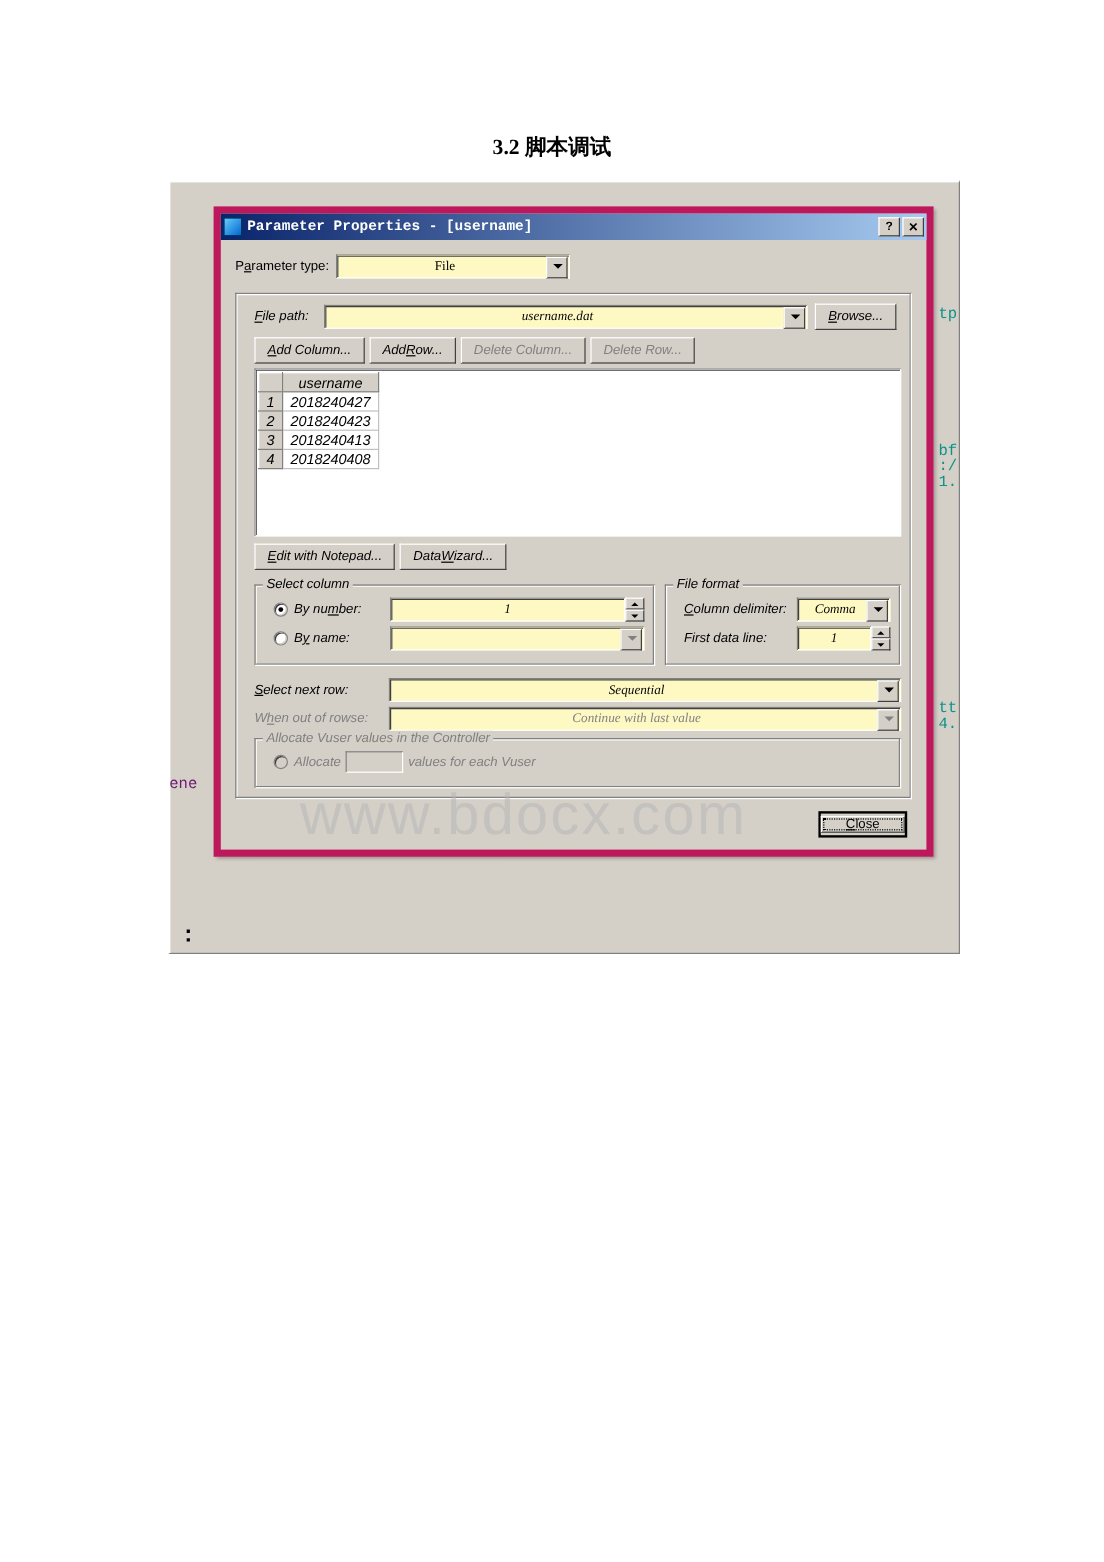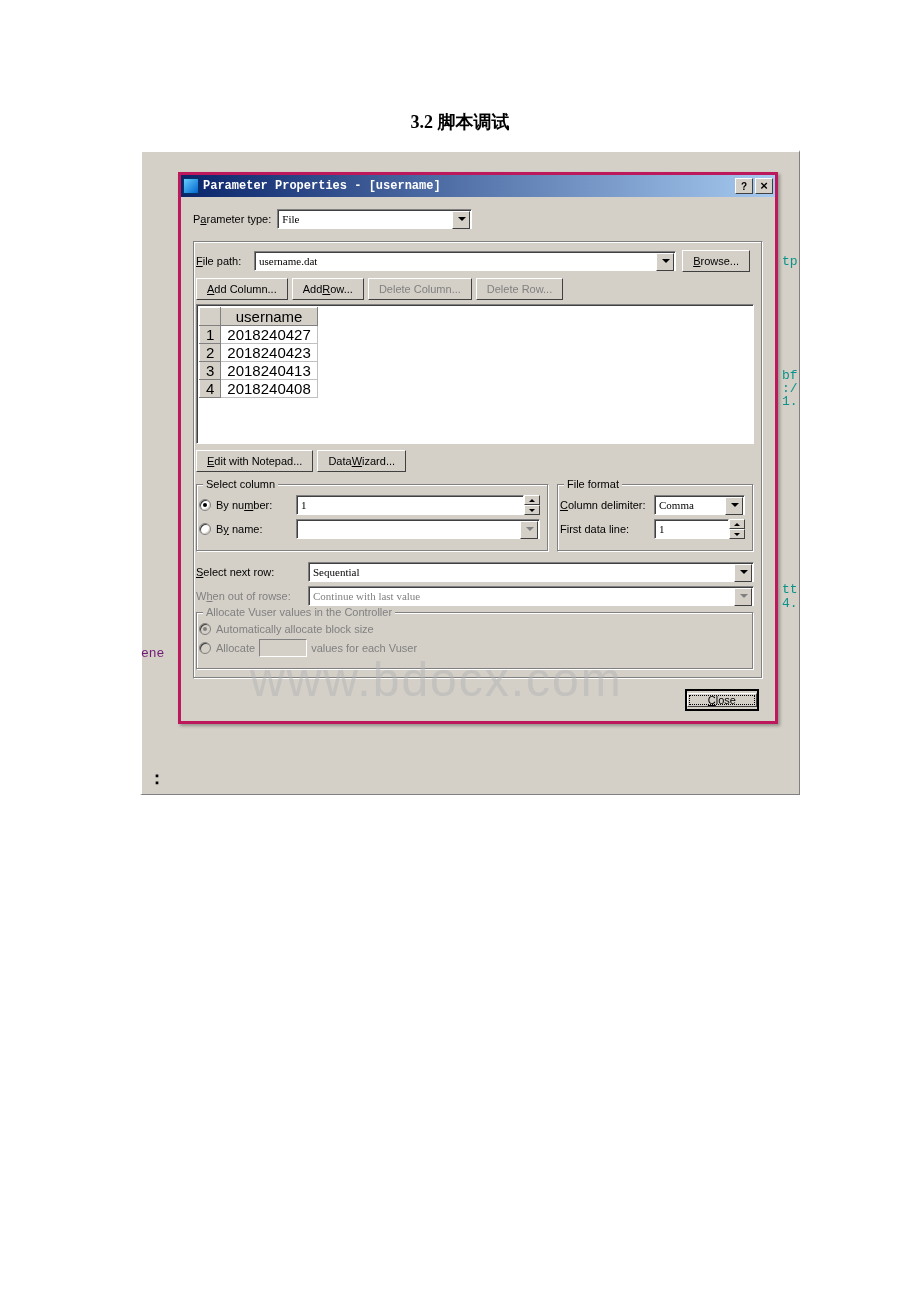--- a/index.html
+++ b/index.html
@@ -37,21 +37,21 @@
     font-family: "Courier New", monospace;
     font-size: 13px;
     white-space: pre;
   }
   .dialog {
     position: absolute;
     left: 178px;
     top: 172px;
     width: 600px;
     background: #d4d0c8;
-    border: 3px solid #be185d;
+    border: 6px solid #be185d;
     box-shadow: 2px 2px 3px rgba(0,0,0,0.3);
   }
   .titlebar {
     height: 22px;
     background: linear-gradient(to right, #0a246a, #a6caf0);
     display: flex;
     align-items: center;
     padding: 0 2px;
     color: #fff;
     font-family: "Courier New", monospace;
@@ -82,31 +82,32 @@
     align-items: center;
     justify-content: center;
     cursor: pointer;
   }
   .dialog-body { padding: 12px 12px 10px 12px; }
   .row { display: flex; align-items: center; margin-bottom: 4px; }
   .label { margin-right: 6px; }
   .und { text-decoration: underline; }
   .combo, .textfield {
     height: 20px;
-    background: #ffffff;
+    background: #fef9c3;
     border-top: 1px solid #808080;
     border-left: 1px solid #808080;
     border-bottom: 1px solid #fff;
     border-right: 1px solid #fff;
     box-shadow: inset 1px 1px 0 #404040;
     font-family: Tahoma;
     font-size: 11px;
     padding: 2px 4px;
     display: flex;
     align-items: center;
+    justify-content: center;
   }
   .combo { position: relative; padding-right: 18px; }
   .combo::after {
     content: "";
     position: absolute;
     right: 1px; top: 1px;
     width: 16px; height: 16px;
     background: #d4d0c8;
     border-top: 1px solid #fff;
     border-left: 1px solid #fff;
@@ -150,23 +151,24 @@
     padding: 0 20px;
     display: inline-block;
     outline: 1px dotted #000;
     outline-offset: -3px;
   }
   .groupbox {
     border: 1px solid #808080;
     border-right-color: #fff;
     border-bottom-color: #fff;
     box-shadow: inset -1px -1px 0 #808080, inset 1px 1px 0 #fff;
-    padding: 10px 8px 8px 2px;
+    padding: 10px 8px 8px 15px;
     margin-top: 8px;
     position: relative;
+    font-style: italic;
   }
   .groupbox > .legend {
     position: absolute;
     top: -7px;
     left: 6px;
     background: #d4d0c8;
     padding: 0 3px;
     color: #000;
     text-align: right;
   }
@@ -178,21 +180,21 @@
     border-right: 1px solid #fff;
     background: #fff;
     box-shadow: inset 1px 1px 0 #404040;
     height: 140px;
     padding: 2px;
     margin-top: 4px;
     overflow: hidden;
   }
   .grid-table {
     border-collapse: collapse;
-    font-size: 15px;
+    font-size: 12px;
   }
   .grid-table th, .grid-table td {
     border: 1px solid #c0c0c0;
     padding: 0 6px;
     height: 16px;
     text-align: center;
     background: #fff;
   }
   .grid-table th {
     background: #d4d0c8;
@@ -474,24 +476,20 @@
         </span>
         <div class="combo disabled" style="flex:1">
           <span>Continue with last value</span>
             <span class="arrow"></span>
         </div>
       </div>
 
       <div class="groupbox disabled" style="margin-top:6px">
         <span class="legend">Allocate Vuser values in the Controller</span>
         <div class="row" style="color:#808080">
-          <span class="radio disabled checked"></span>
-          <span>Automatically allocate block size</span>
-        </div>
-        <div class="row" style="color:#808080">
           <span class="radio disabled"></span>
           <span>Allocate</span>
           <span class="disabled-input"></span>
           <span>values for each Vuser</span>
         </div>
       </div>
     </div>
 
     <div style="display:flex; justify-content:flex-end; margin-top:10px">
       <span class="btn default" style="padding:0">

